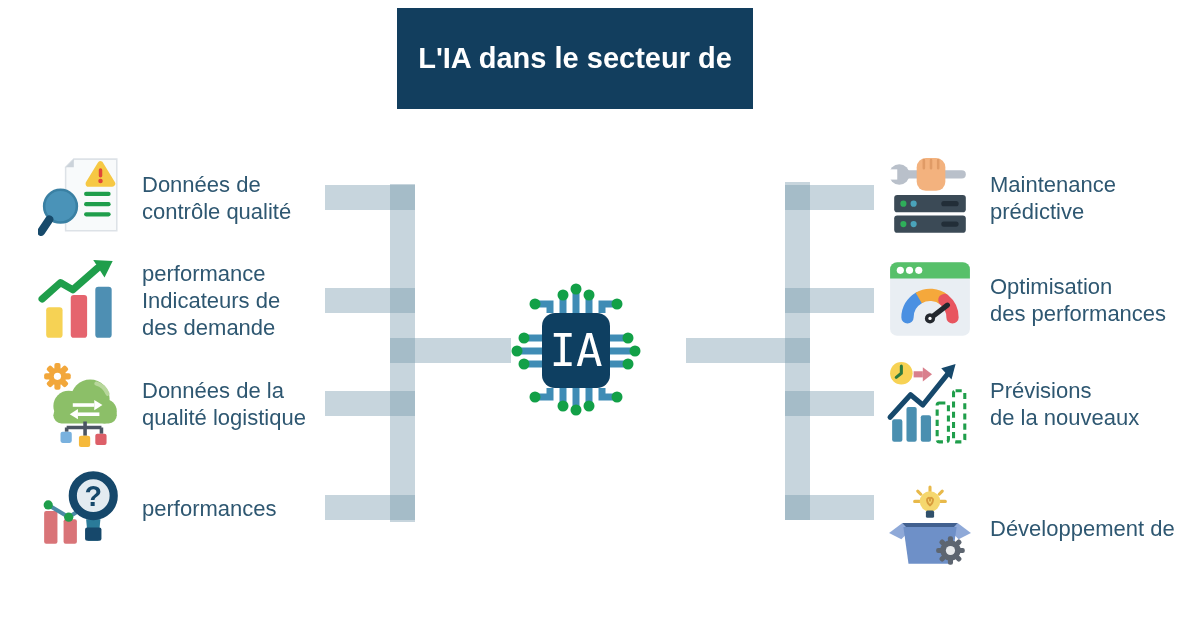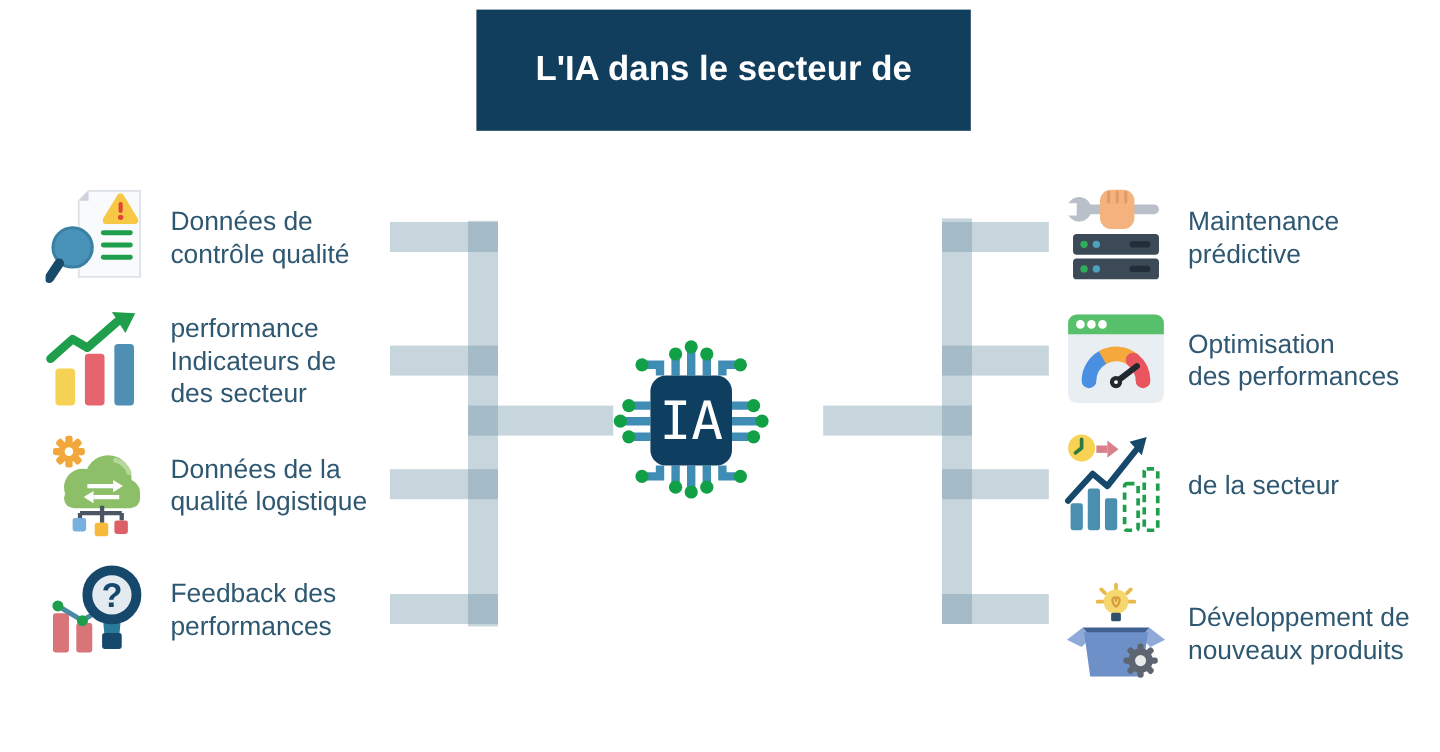--- a/index.html
+++ b/index.html
@@ -1,20 +1,20 @@
 <!DOCTYPE html>
 <html><head>
 <meta charset="utf-8">
 <style>
   html,body{margin:0;padding:0;}
   body{font-family:"Liberation Sans",sans-serif;background:#ffffff;}
   .stage{position:relative;width:1200px;height:627px;background:#ffffff;overflow:hidden;}
 
   
-  .title-box{position:absolute;left:397px;top:8px;width:412px;height:101px;background:#123e5e;
+  .title-box{position:absolute;left:397px;top:8px;width:356px;height:101px;background:#123e5e;
     display:flex;flex-direction:column;align-items:center;justify-content:center;}
   .title-box .tl{color:#ffffff;font-size:29px;font-weight:bold;line-height:35px;white-space:nowrap;}
 
   
   .item{position:absolute;display:flex;align-items:center;height:104px;}
   .item .icon{width:88px;height:88px;flex:none;margin-right:16px;}
   .item .icon svg{width:100%;height:100%;display:block;}
   .label{font-size:22px;line-height:27px;color:#2e5771;}
   .label span{display:block;white-space:nowrap;}
 
@@ -133,21 +133,21 @@
         <rect x="8" y="50" width="16" height="30" rx="3" fill="#f6d254"></rect>
         <rect x="32" y="38" width="16" height="42" rx="3" fill="#e5646e"></rect>
         <rect x="56" y="30" width="16" height="50" rx="3" fill="#4e8fb3"></rect>
         <polyline points="4,42 22,26 34,33 58,12" fill="none" stroke="#1f9e4b" stroke-width="7" stroke-linecap="round" stroke-linejoin="round"></polyline>
         <polygon points="54,4 73,5 65,21" fill="#1f9e4b"></polygon>
       </svg>
     </div>
     <div class="label">
       <span>performance</span>
       <span>Indicateurs de</span>
-      <span>des secteur</span>
+      <span>des demande</span>
     </div>
   </div>
 
   <div class="item l3">
     <div class="icon">
       <svg viewBox="0 0 86 86">
         <g transform="translate(19,16)" fill="#f2a73b">
           <rect x="-3" y="-13" width="6" height="26" rx="2"></rect>
           <rect x="-3" y="-13" width="6" height="26" rx="2" transform="rotate(45)"></rect>
           <rect x="-3" y="-13" width="6" height="26" rx="2" transform="rotate(90)"></rect>
@@ -184,21 +184,20 @@
         <polyline points="10,40 30,52 41,45" fill="none" stroke="#4b8aa5" stroke-width="4"></polyline>
         <circle cx="10" cy="40" r="4.5" fill="#1f9e4b"></circle>
         <circle cx="30" cy="52" r="4.5" fill="#1f9e4b"></circle>
         <polygon points="47,54 61,54 59,75 49,75" fill="#2a7b99"></polygon>
         <rect x="46" y="62" width="16" height="13" rx="2" fill="#16486b"></rect>
         <circle cx="54" cy="31" r="20" fill="#e3ebf1" stroke="#16486b" stroke-width="8"></circle>
         <text x="54" y="41" text-anchor="middle" font-size="28" font-weight="bold" fill="#16486b" font-family="Liberation Sans, sans-serif">?</text>
       </svg>
     </div>
     <div class="label">
-      <span>Feedback des</span>
       <span>performances</span>
     </div>
   </div>
 
   <div class="item r1">
     <div class="icon">
       <svg viewBox="0 0 86 86">
         <circle cx="13" cy="20" r="10" fill="#b9c0ca"></circle>
         <rect x="1" y="15" width="10" height="10" fill="#ffffff"></rect>
         <rect x="13" y="16" width="65" height="8" rx="4" fill="#b9c0ca"></rect>
@@ -252,21 +251,22 @@
         <rect x="6" y="58" width="10" height="22" rx="2" fill="#4a8fb0"></rect>
         <rect x="20" y="46" width="10" height="34" rx="2" fill="#4a8fb0"></rect>
         <rect x="34" y="54" width="10" height="26" rx="2" fill="#4a8fb0"></rect>
         <rect x="50" y="42" width="11" height="38" rx="2" fill="none" stroke="#1f9e4b" stroke-width="3" stroke-dasharray="6 4"></rect>
         <rect x="66" y="30" width="11" height="50" rx="2" fill="none" stroke="#1f9e4b" stroke-width="3" stroke-dasharray="6 4"></rect>
         <polyline points="4,56 24,34 36,44 60,14" fill="none" stroke="#16486b" stroke-width="5" stroke-linecap="round" stroke-linejoin="round"></polyline>
         <polygon points="54,8 68,4 64,19" fill="#16486b"></polygon>
       </svg>
     </div>
     <div class="label">
-      <span>de la secteur</span>
+      <span>Prévisions</span>
+      <span>de la nouveaux</span>
     </div>
   </div>
 
   <div class="item r4">
     <div class="icon">
       <svg viewBox="0 0 86 86">
         <path d="M43,3 V7 M31,7 L34,10 M55,7 L52,10 M28,17 L33,17 M58,17 L53,17" stroke="#e8b94a" stroke-width="3" stroke-linecap="round"></path>
         <circle cx="43" cy="17" r="10" fill="#f5d76e"></circle>
         <path d="M40,15 q3,-4 3,2 q0,-6 3,-2 q0,4 -3,6 q-3,-2 -3,-6" fill="none" stroke="#d89b3c" stroke-width="1.8"></path>
         <rect x="39" y="26" width="8" height="7" rx="1.5" fill="#30506b"></rect>
@@ -279,17 +279,16 @@
           <rect x="-2.5" y="-14" width="5" height="28" rx="2" transform="rotate(45)"></rect>
           <rect x="-2.5" y="-14" width="5" height="28" rx="2" transform="rotate(90)"></rect>
           <rect x="-2.5" y="-14" width="5" height="28" rx="2" transform="rotate(135)"></rect>
           <circle r="10"></circle>
             <circle r="4.5" fill="#e8eaec"></circle>
         </g>
       </svg>
     </div>
     <div class="label">
       <span>Développement de</span>
-      <span>nouveaux produits</span>
     </div>
   </div>
 
 </div>
 
 </body></html>

